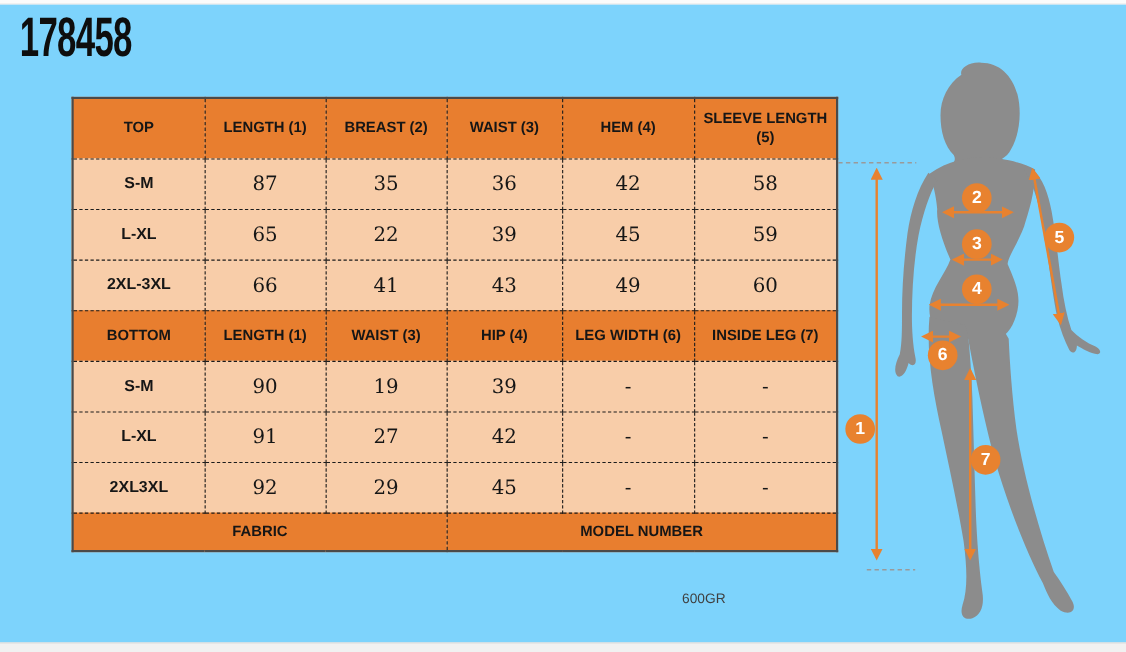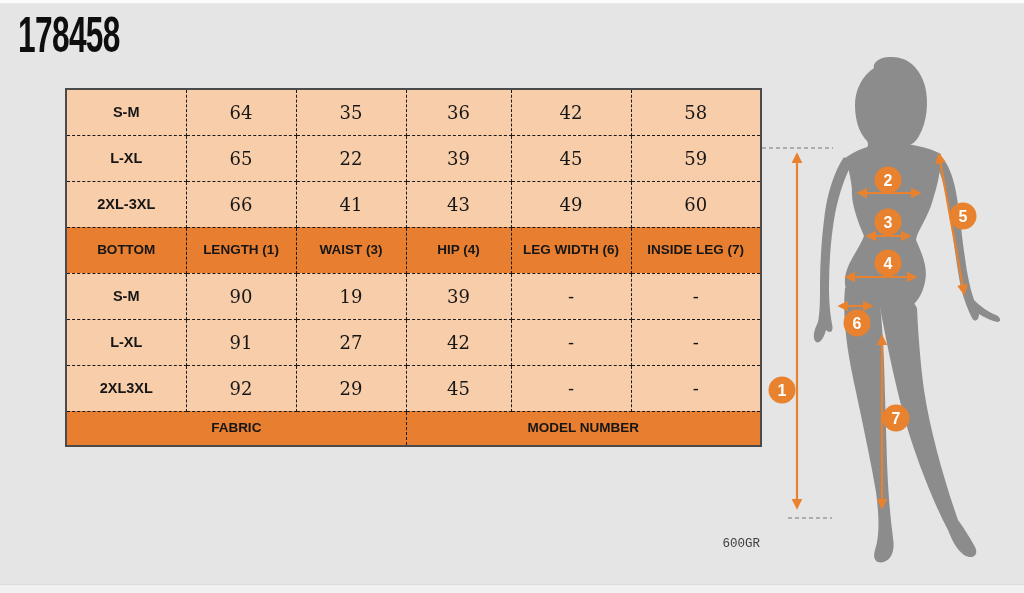--- a/index.html
+++ b/index.html
@@ -1,18 +1,18 @@
 <!DOCTYPE html>
 <html><head>
 <meta charset="utf-8">
 <style>
   * { margin:0; padding:0; box-sizing:border-box; }
   html,body { width:1024px; height:593px; background:#ffffff; overflow:hidden;
               font-family:"Liberation Sans", sans-serif; }
-  .page { position:relative; width:1024px; height:593px; background:#e5e5e5; }
+  .page { position:relative; width:1024px; height:593px; background:#7dd3fc; }
 
   .edge-top { position:absolute; left:0; top:0; width:1024px; height:4px;
               background:#fbfbfb; border-bottom:1px solid #ececec; }
   .edge-bottom { position:absolute; left:0; top:584px; width:1024px; height:9px;
                  background:#f1f1f1; border-top:1px solid #dcdcdc; }
 
   .product-code { position:absolute; left:18px; top:6px;
                   font-size:48px; font-weight:800; color:#0e0e0e;
                   letter-spacing:-1px; transform:scale(.66,1.05);
                   transform-origin:left top; white-space:nowrap; }
@@ -25,21 +25,21 @@
   td.hd  { background:#E87E2F; font-weight:bold; font-size:13.5px; line-height:1.25; }
   td.lb  { background:#F8CDA9; font-weight:bold; font-size:14.5px; }
   td.num { background:#F8CDA9; font-family:"DejaVu Serif", serif; font-size:18px; }
   td.val { background:#F8CDA9; font-size:15px; letter-spacing:.3px; }
   tr.h1 { height:55px; }
   tr.dr { height:46px; }
   tr.h2 { height:46px; }
   tr.ir { height:35px;margin-left:20px; }
 
   .footnote { position:absolute; left:620px; top:537px; width:140px;
-              text-align:right; font-size:12.5px; color:#3f3f3f;font-family:Liberation Mono, monospace; }
+              text-align:left; font-size:12.5px; color:#3f3f3f; }
 
   .figure-svg { position:absolute; left:750px; top:40px; }
   .marker-num { font-family:"Liberation Sans", sans-serif; font-weight:bold;
                 font-size:16px; fill:#ffffff; text-anchor:middle; }
 </style>
 </head>
 <body>
 
 <div class="page">
 
@@ -50,23 +50,31 @@
   <table class="size-table">
     <colgroup>
       <col style="width:120px">
         <col style="width:110px">
         <col style="width:110px">
       <col style="width:105px">
         <col style="width:120px">
         <col style="width:130px">
     </colgroup>
     <tbody>
+      <tr class="h1">
+        <td class="hd">TOP</td>
+        <td class="hd">LENGTH (1)</td>
+        <td class="hd">BREAST (2)</td>
+        <td class="hd">WAIST (3)</td>
+        <td class="hd">HEM (4)</td>
+        <td class="hd">SLEEVE LENGTH (5)</td>
+      </tr>
       <tr class="dr">
         <td class="lb">S-M</td>
-        <td class="num">64</td>
+        <td class="num">87</td>
         <td class="num">35</td>
         <td class="num">36</td>
         <td class="num">42</td>
         <td class="num">58</td>
       </tr>
       <tr class="dr">
         <td class="lb">L-XL</td>
         <td class="num">65</td>
         <td class="num">22</td>
         <td class="num">39</td>

